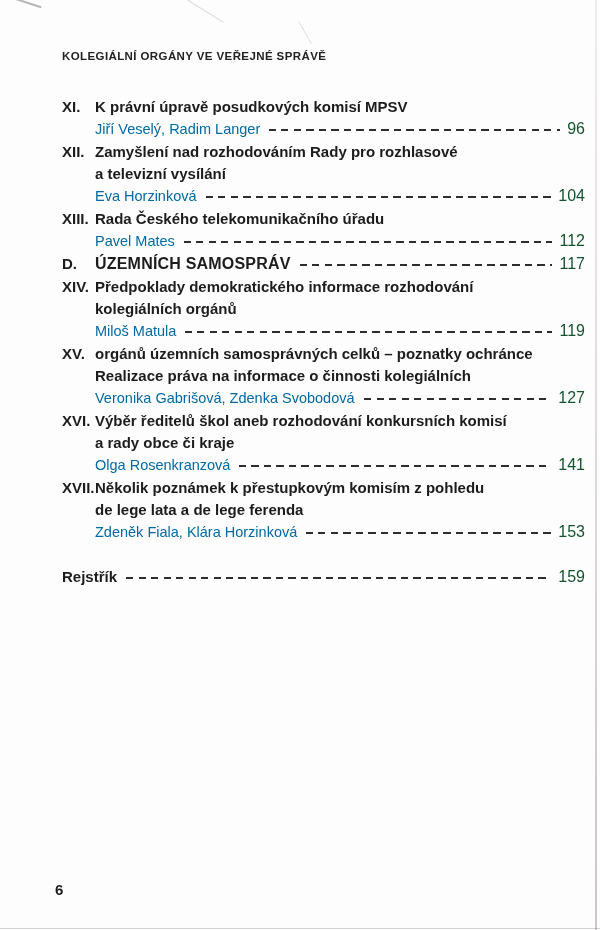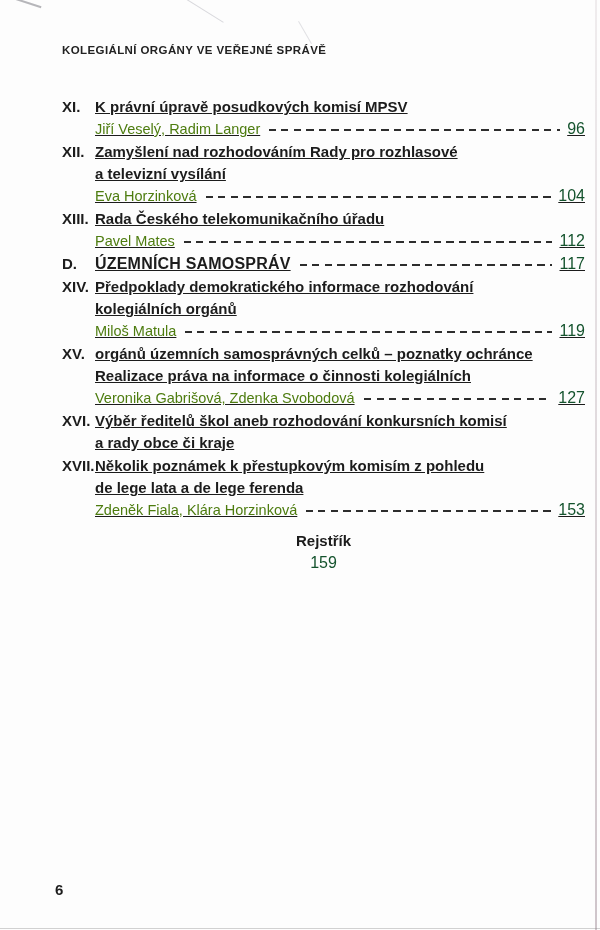--- a/index.html
+++ b/index.html
@@ -7,52 +7,52 @@
     width: 600px; height: 930px;
     background: #fdfdfd;
     font-family: "Liberation Sans", sans-serif;
     color: #1c1c1c;
     position: relative;
     overflow: hidden;
   }
   .page { position: absolute; inset: 0; }
 
   .running-header {
-    position: absolute; left: 62px; top: 44px;
+    position: absolute; left: 62px; top: 50px;
     font-size: 11.5px; font-weight: bold; letter-spacing: 0.4px;
     color: #222;
   }
 
   .toc { position: absolute; left: 62px; top: 96px; width: 523px; }
 
   .entry { display: flex; }
   .entry + .entry { margin-top: 1px; }
 
   .num {
     flex: none; width: 33px;
     font-size: 15px; font-weight: bold; line-height: 22px;
   }
-  .entry-body { flex: 1; min-width: 0; text-decoration: underline; }
+  .entry-body { flex: 1; min-width: 0; }
 
   .title { font-size: 15px; font-weight: bold; line-height: 22px; }
   .caps .title, .caps .t2 { letter-spacing: 0.2px; }
 
   .row { display: flex; align-items: center; line-height: 22px; }
-  .author { font-size: 14.5px; color: #4d7c0f; white-space: nowrap; }
+  .author { font-size: 14.5px; color: #0369a1; white-space: nowrap; }
   .t2 { font-size: 16px; font-weight: bold; white-space: nowrap; }
 
   .leader {
     flex: 1; height: 2px; min-width: 20px;
     margin: 0 7px 0 9px;
     background: repeating-linear-gradient(90deg, #2d2d2d 0 7px, transparent 7px 12.5px);
     transform: translateY(1px);
   }
   .pg { font-size: 16px; color: #14532d; }
 
-  .index-row { margin-top: 9px; flex-direction: column; }
+  .index-row { margin-top: 23px; }
   .index-label { font-size: 15px; font-weight: bold; white-space: nowrap; }
 
   .folio {
     position: absolute; left: 55px; top: 881px;
     font-size: 15px; font-weight: bold;
   }
 
   
   .edge-right {
     position: absolute; top: 0; bottom: 0; right: 3px; width: 2px;
@@ -156,20 +156,25 @@
           <span class="pg">127</span>
         </div>
       </div>
     </div>
 
     <div class="entry">
       <div class="num">XVI.</div>
       <div class="entry-body">
         <div class="title">Výběr ředitelů škol aneb rozhodování konkursních komisí</div>
         <div class="title">a rady obce či kraje</div>
+        <div class="row">
+          <span class="author">Olga Rosenkranzová</span>
+          <span class="leader"></span>
+          <span class="pg">141</span>
+        </div>
       </div>
     </div>
 
     <div class="entry">
       <div class="num">XVII.</div>
       <div class="entry-body">
         <div class="title">Několik poznámek k přestupkovým komisím z pohledu</div>
         <div class="title">de lege lata a de lege ferenda</div>
         <div class="row">
           <span class="author">Zdeněk Fiala, Klára Horzinková</span>

